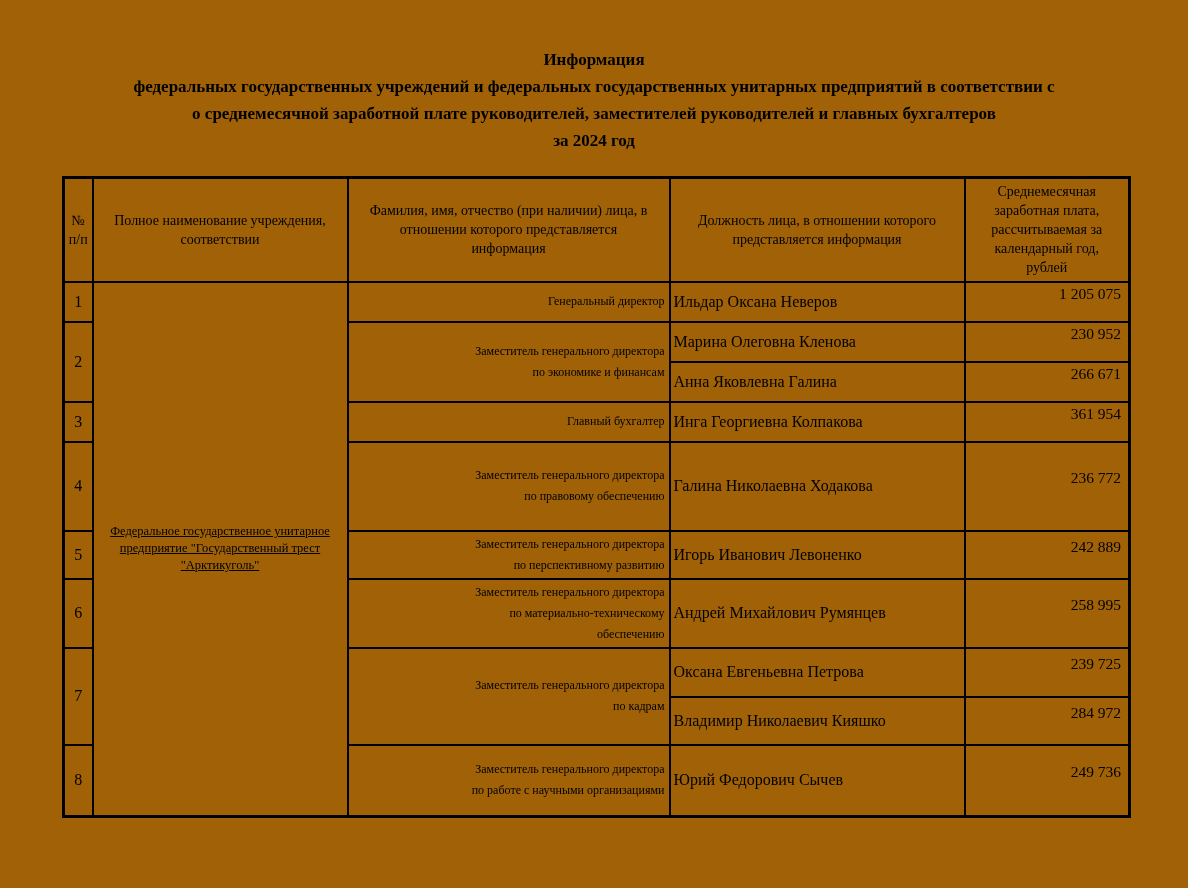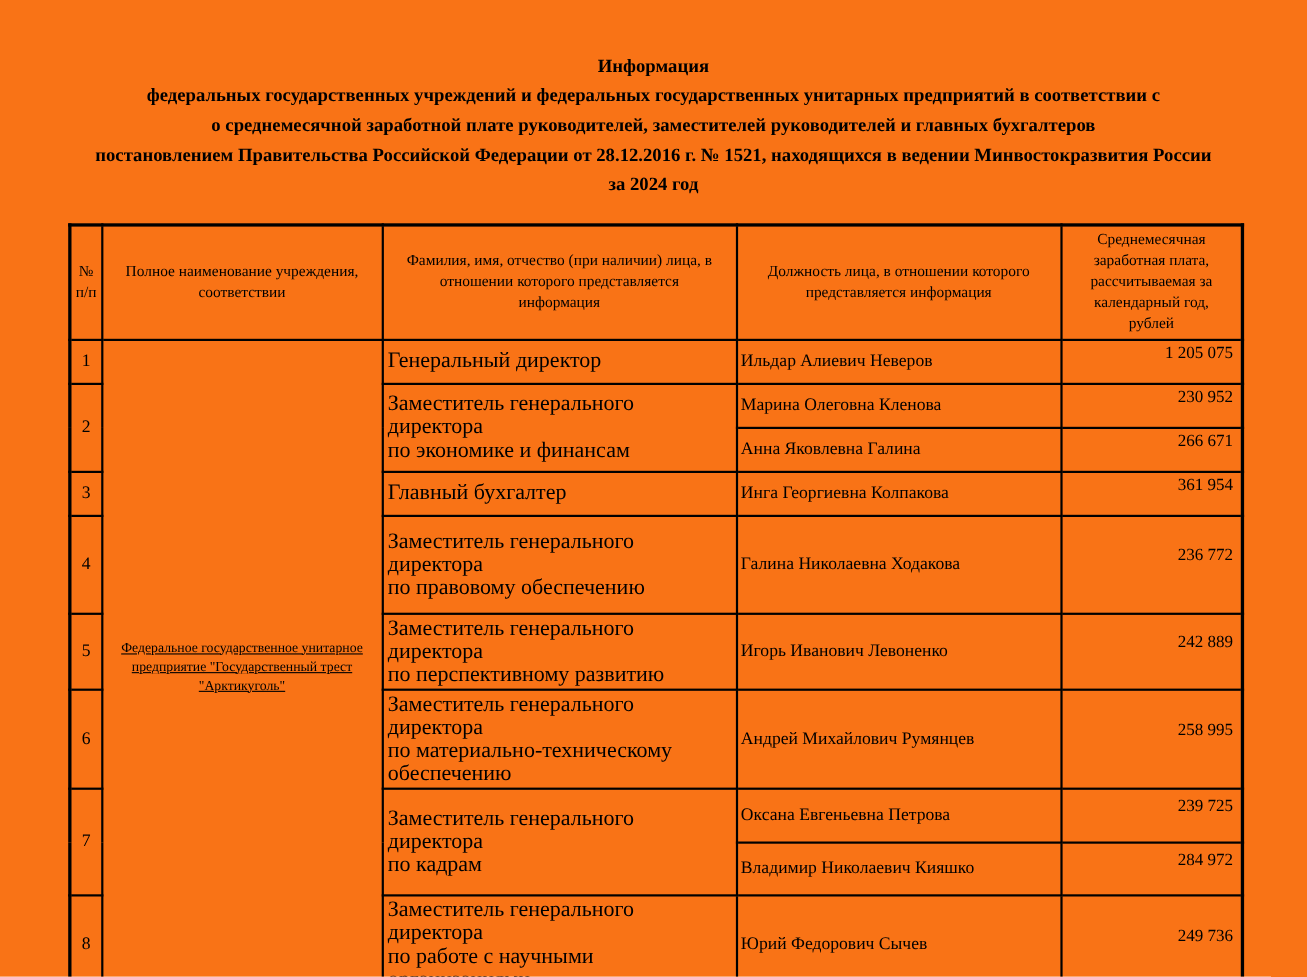--- a/index.html
+++ b/index.html
@@ -6,21 +6,21 @@
   html, body {
     width: 1188px;
     background: #ffffff;
     color: #000000;
     font-family: "Liberation Serif", "DejaVu Serif", serif;
   }
   .page {
     position: relative;
     width: 1188px;
     height: 888px;
-    background: #f97316;
+    background: #a16207;
     overflow: hidden;
   }
   .title-block {
     margin-top: 46px;
     text-align: center;
     font-weight: bold;
     font-size: 17px;
     line-height: 27px;
   }
   .title-block .title-line { white-space: nowrap; }
@@ -53,22 +53,22 @@
   td.org-cell {
     text-align: center;
     font-weight: bold;
     font-size: 12.5px;
     line-height: 17px;
     white-space: pre-line;
     padding: 0 1px;
     text-decoration: underline;
   }
   td.pos-cell {
-    text-align: left;
-    font-size: 20px;
+    text-align: right;
+    font-size: 12px;
     line-height: 21px;
     white-space: pre-line;
     padding: 2px 4px;
   }
   td.name-cell {
     text-align: left;
     font-size: 16px;
     padding: 2px 3px;
     white-space: nowrap;
   }
@@ -92,21 +92,20 @@
 </style>
 </head>
 <body>
 
 <div class="page">
 
   <div class="title-block">
     <div class="title-line">Информация</div>
     <div class="title-line">федеральных государственных учреждений и федеральных государственных унитарных предприятий в соответствии с</div>
     <div class="title-line">о среднемесячной заработной плате руководителей, заместителей руководителей и главных бухгалтеров</div>
-    <div class="title-line">постановлением Правительства Российской Федерации от 28.12.2016 г. № 1521, находящихся в ведении Минвостокразвития России</div>
     <div class="title-line">за 2024 год</div>
   </div>
 
   <table class="salary-table">
     <colgroup>
       <col style="width:29px">
       <col style="width:255px">
       <col style="width:322px">
       <col style="width:295px">
       <col style="width:165px">
@@ -128,21 +127,21 @@
 календарный год,
 рублей</th>
     </tr>
 
     <tr class="rh-1">
       <td class="num-cell">1</td>
       <td class="org-cell" rowspan="10">Федеральное государственное унитарное
 предприятие "Государственный трест
 "Арктикуголь"</td>
       <td class="pos-cell">Генеральный директор</td>
-      <td class="name-cell">Ильдар Алиевич Неверов</td>
+      <td class="name-cell">Ильдар Оксана Неверов</td>
       <td class="salary-cell">1 205 075</td>
     </tr>
 
     <tr class="rh-2a">
       <td class="num-cell" rowspan="2">2</td>
       <td class="pos-cell" rowspan="2">Заместитель генерального директора
 по экономике и финансам</td>
       <td class="name-cell">Марина Олеговна Кленова</td>
       <td class="salary-cell">230 952</td>
     </tr>

